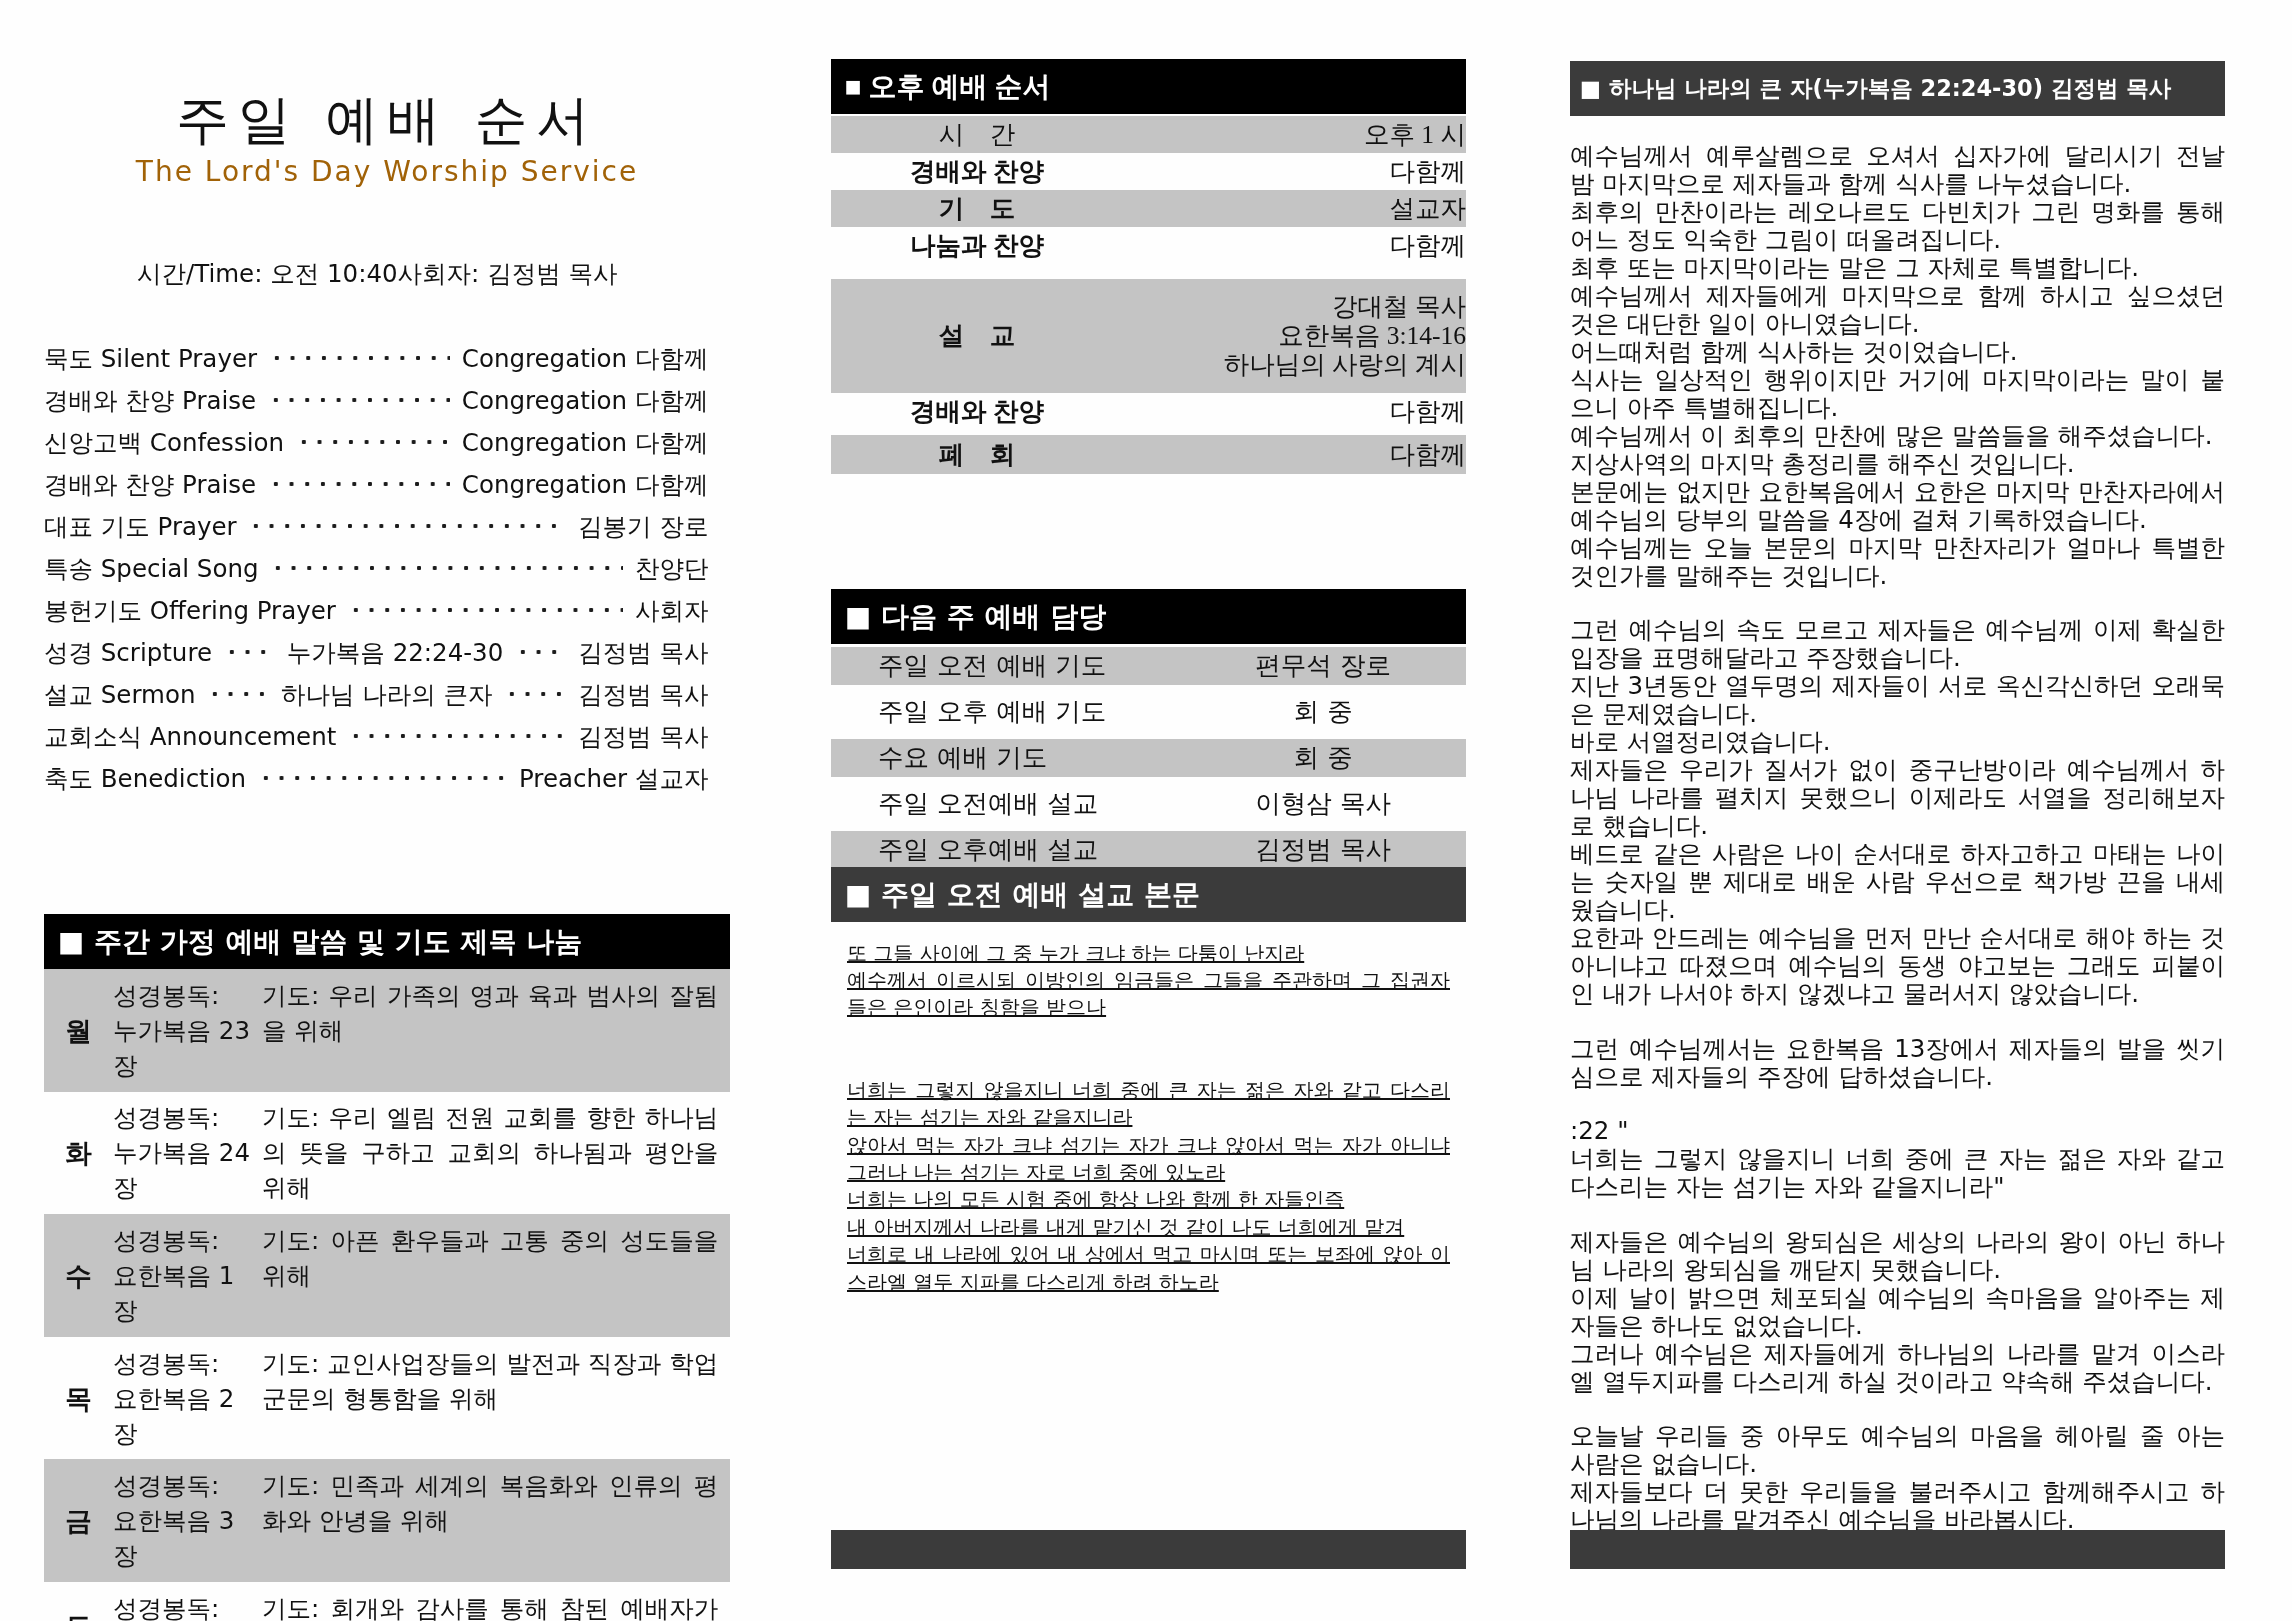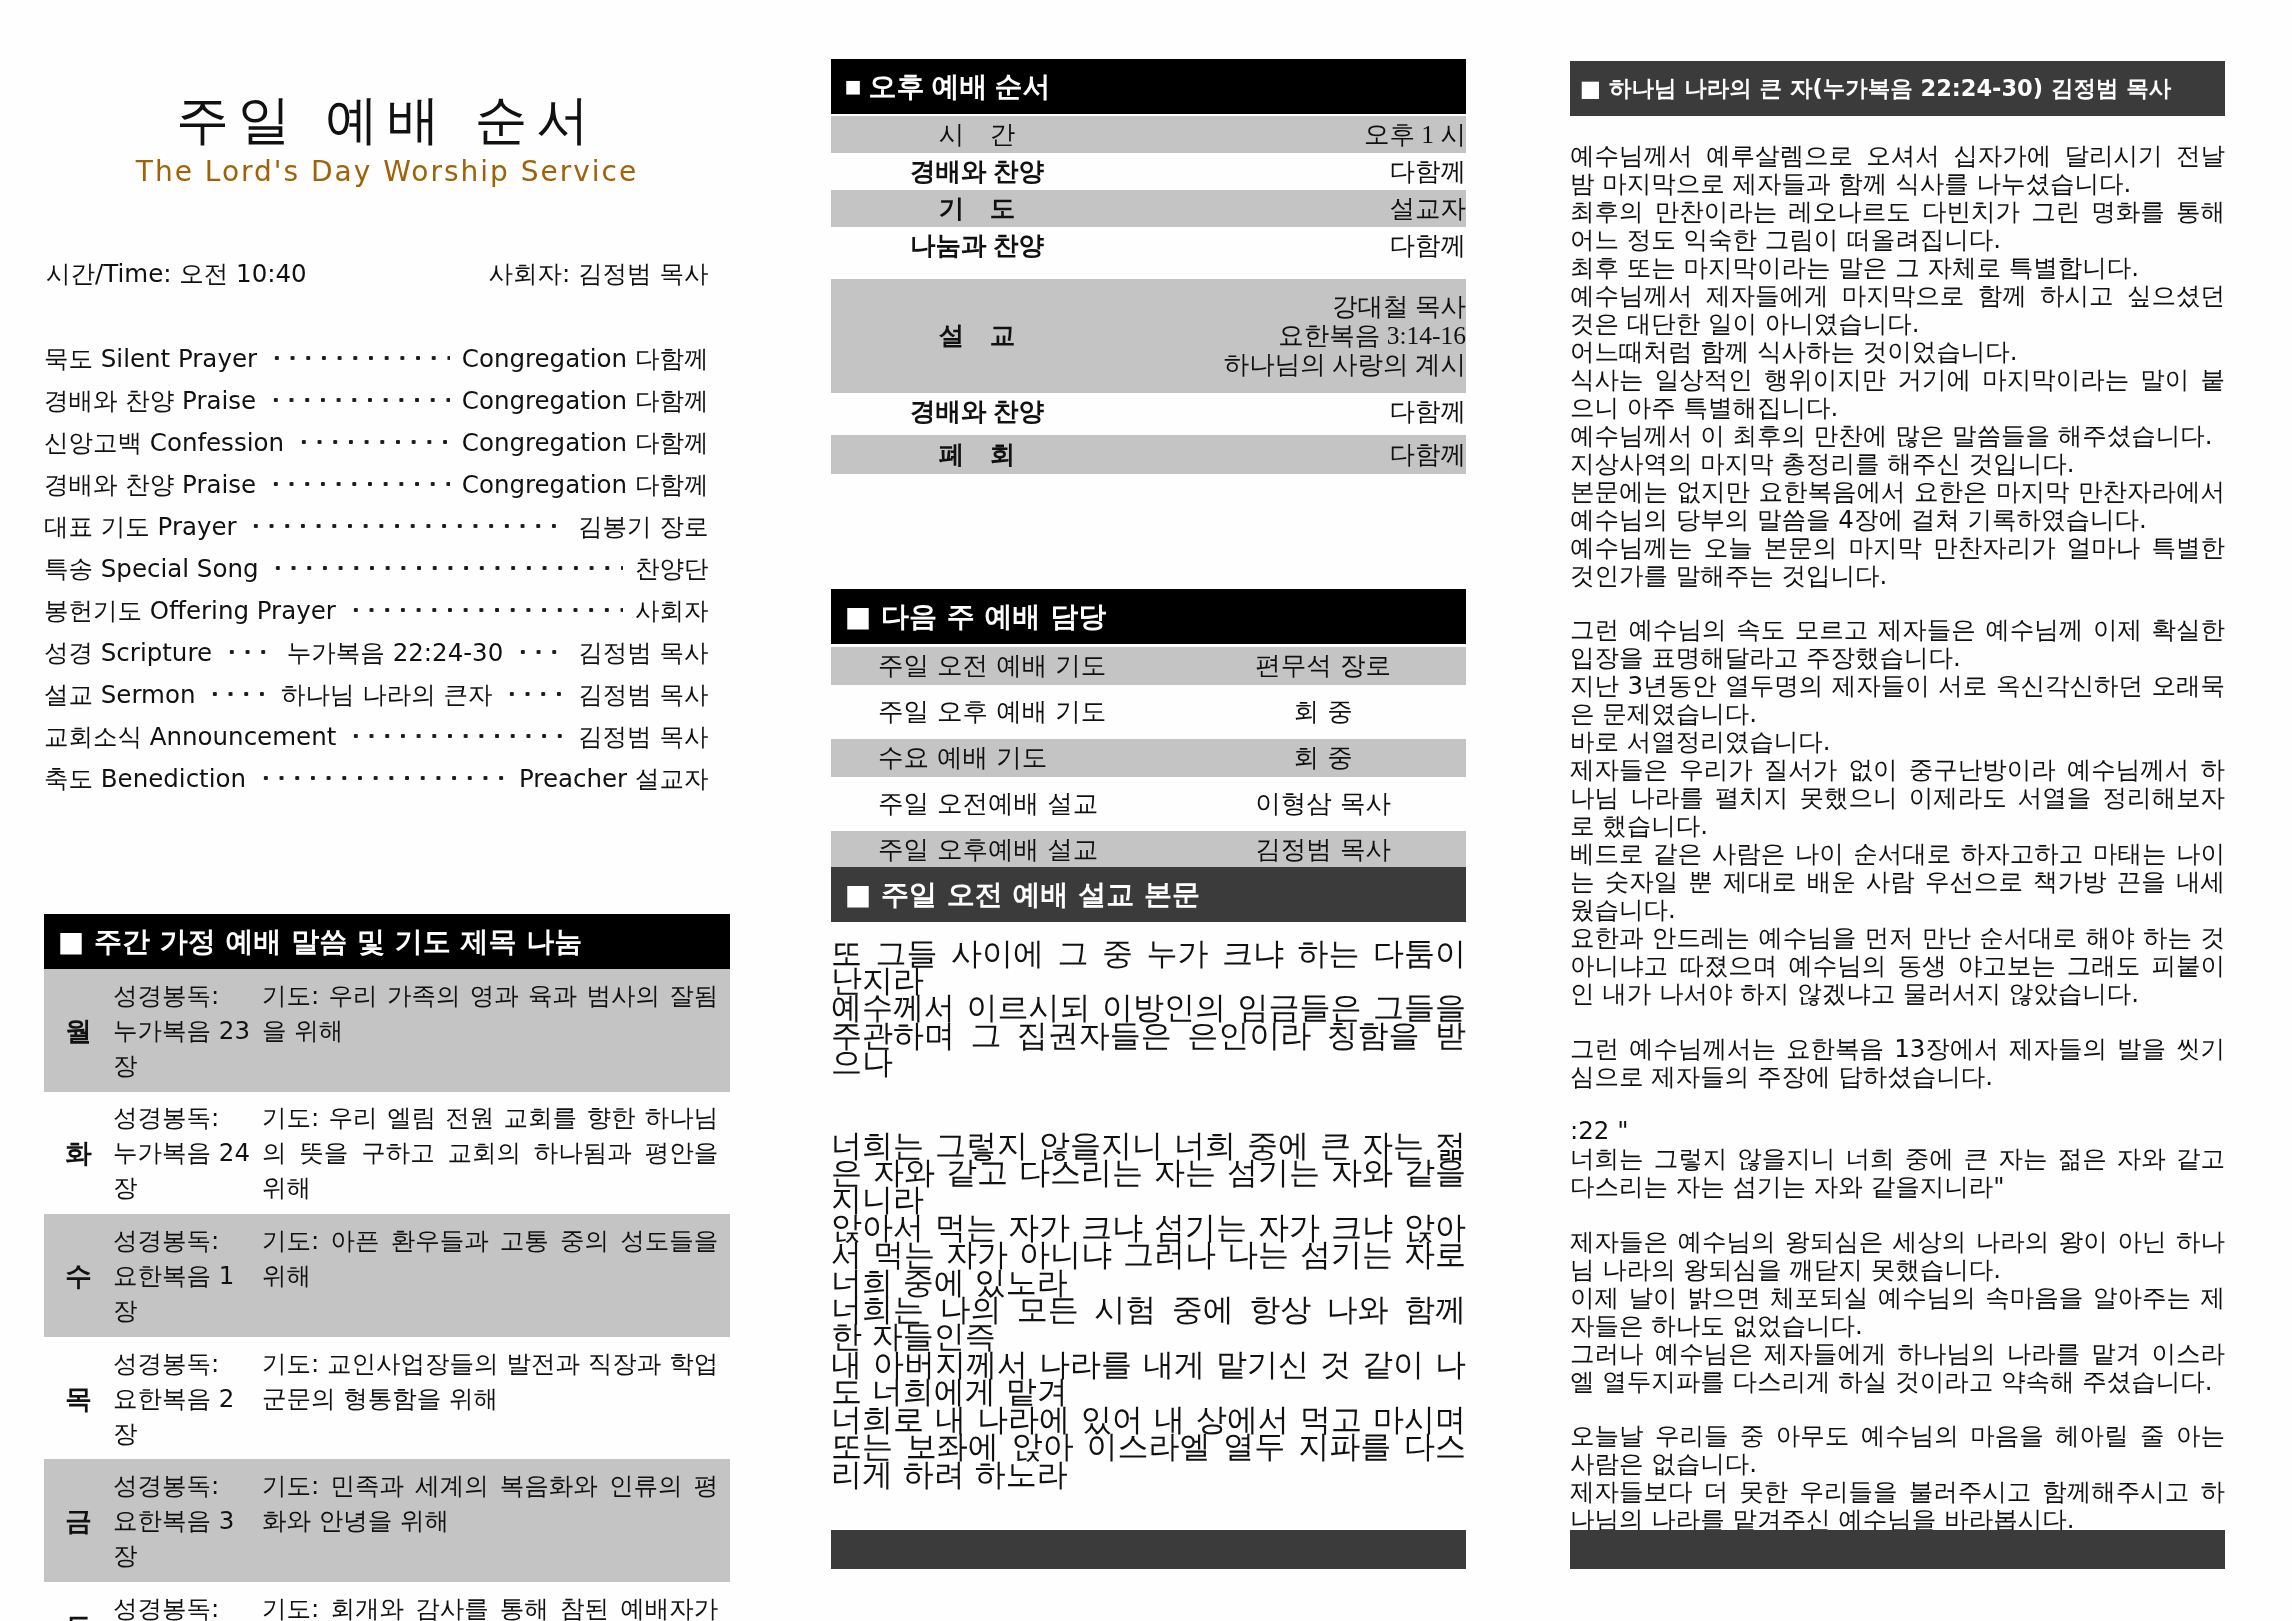--- a/index.html
+++ b/index.html
@@ -9,21 +9,21 @@
   .col1{left:44px;width:686px;}
   .col2{left:831px;width:635px;}
   .col3{left:1570px;width:655px;}
 
   
   .c1-title{position:absolute;top:49px;left:0;right:0;text-align:center;
             font-size:53px;font-weight:500;letter-spacing:8.8px;}
   .c1-subtitle{position:absolute;top:155px;left:0;right:0;text-align:center;
             font-size:28px;letter-spacing:2px;color:#a16207;}
   .c1-info{position:absolute;top:257px;left:2px;right:21.6px;display:flex;
-            justify-content:space-between;font-size:24.5px;}
+            justify-content:center;font-size:24.5px;}
   .order-list{position:absolute;top:337px;left:0;right:21.6px;list-style:none;margin:0;padding:0;}
   .order-row{display:flex;align-items:center;height:42px;font-size:24.5px;white-space:nowrap;}
   .leader{flex:1;height:9.8px;margin:0 11.8px;
           background-image:radial-gradient(circle,#1c1c1c 2px,rgba(0,0,0,0) 2.3px);
           background-size:15.7px 9.8px;background-position:0 center;background-repeat:repeat-x;}
   .weekly{position:absolute;top:914px;left:0;right:0;}
   .bar{background:#000;color:#fff;font-size:28px;font-weight:bold;
        padding:0 13.7px;height:55px;line-height:55px;white-space:nowrap;overflow:hidden;}
   .bar.dark{background:#3b3b3b;}
   .bar.small{font-size:22.5px;padding:0 9.8px;}
@@ -45,21 +45,21 @@
   .trow.first{margin-top:2px;}
   .trow.tall{height:auto;padding:13.7px 0;margin-top:14.7px;}
   .trow.tall .tv{line-height:29px;}
   .trow.last{margin-top:4.9px;height:39px;}
   .nw{top:589px;}
   .nw .trow{height:38px;margin-top:8px;}
   .nw .trow.first{margin-top:2.9px;}
   .nw .tl{flex:1;text-align:left;padding-left:47px;white-space:pre;}
   .nw .tv{flex:0 0 45%;text-align:center;}
   .sb{top:867px;}
-  .sb p{margin:0;font-size:31px;line-height:27.4px;text-align:justify;white-space:pre-line;}
+  .sb p{margin:16px;font-size:20px;line-height:27.4px;text-align:justify;white-space:pre-line;text-decoration:underline;}
   .sb p.sp1{margin-top:17.6px;}
   .sb p.sp2{margin-top:55px;}
   .endbar{position:absolute;left:0;right:0;top:1530px;height:39px;background:#3b3b3b;}
 
   
   .sermon{position:absolute;top:61px;left:0;right:0;}
   .sermon p{margin:0;font-size:24.5px;line-height:28px;text-align:justify;white-space:pre-line;}
   .sermon p.first{margin-top:25.5px;}
   .sermon p+p{margin-top:26.5px;}
 </style>

